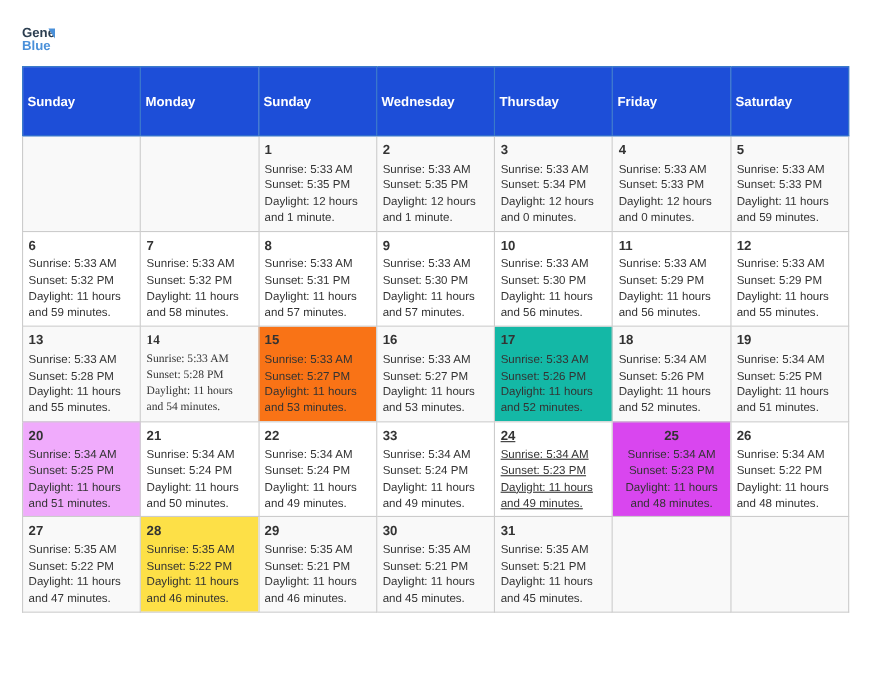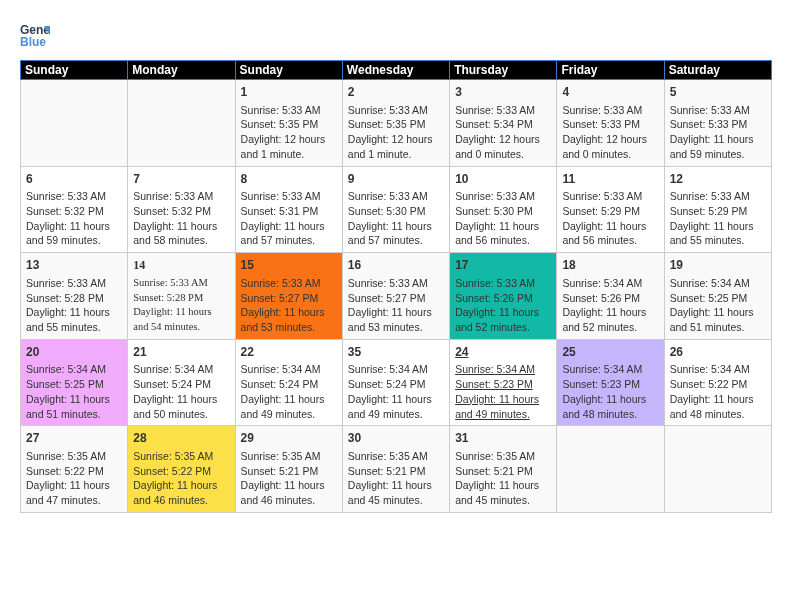--- a/index.html
+++ b/index.html
@@ -36,23 +36,23 @@
     .subtitle {
       font-size: 15px;
       color: #555;
     }
     .calendar {
       width: 100%;
       border-collapse: collapse;
       font-size: 11px;
     }
     .calendar th {
-      background: #000000;
+      background: #1d4ed8;
       color: #fff;
-      padding: 2px 4px;
+      padding: 24px 4px;
       text-align: left;
       font-size: 12px;
       font-weight: bold;
       border: 1px solid #3a7bc8;
     }
     .calendar td {
       vertical-align: top;
       padding: 4px 5px;
       border: 1px solid #ccc;
       width: 107px;
@@ -268,34 +268,34 @@
 and 50 minutes.</div>
         </td>
         <td style="background: rgb(255, 255, 255);">
           <span class="day-num">22</span>
           <div class="day-info" style="white-space: pre-line;">Sunrise: 5:34 AM
 Sunset: 5:24 PM
 Daylight: 11 hours
 and 49 minutes.</div>
         </td>
         <td style="background: rgb(255, 255, 255);">
-          <span class="day-num">35</span>
+          <span class="day-num">33</span>
           <div class="day-info" style="white-space: pre-line;">Sunrise: 5:34 AM
 Sunset: 5:24 PM
 Daylight: 11 hours
 and 49 minutes.</div>
         </td>
         <td style="background: rgb(255, 255, 255); text-decoration: underline;">
           <span class="day-num">24</span>
           <div class="day-info" style="white-space: pre-line;">Sunrise: 5:34 AM
 Sunset: 5:23 PM
 Daylight: 11 hours
 and 49 minutes.</div>
         </td>
-        <td style="background: #c4b5fd;">
+        <td style="background: #d946ef; text-align: center;">
           <span class="day-num">25</span>
           <div class="day-info" style="white-space: pre-line;">Sunrise: 5:34 AM
 Sunset: 5:23 PM
 Daylight: 11 hours
 and 48 minutes.</div>
         </td>
         <td style="background: rgb(255, 255, 255);">
           <span class="day-num">26</span>
           <div class="day-info" style="white-space: pre-line;">Sunrise: 5:34 AM
 Sunset: 5:22 PM

